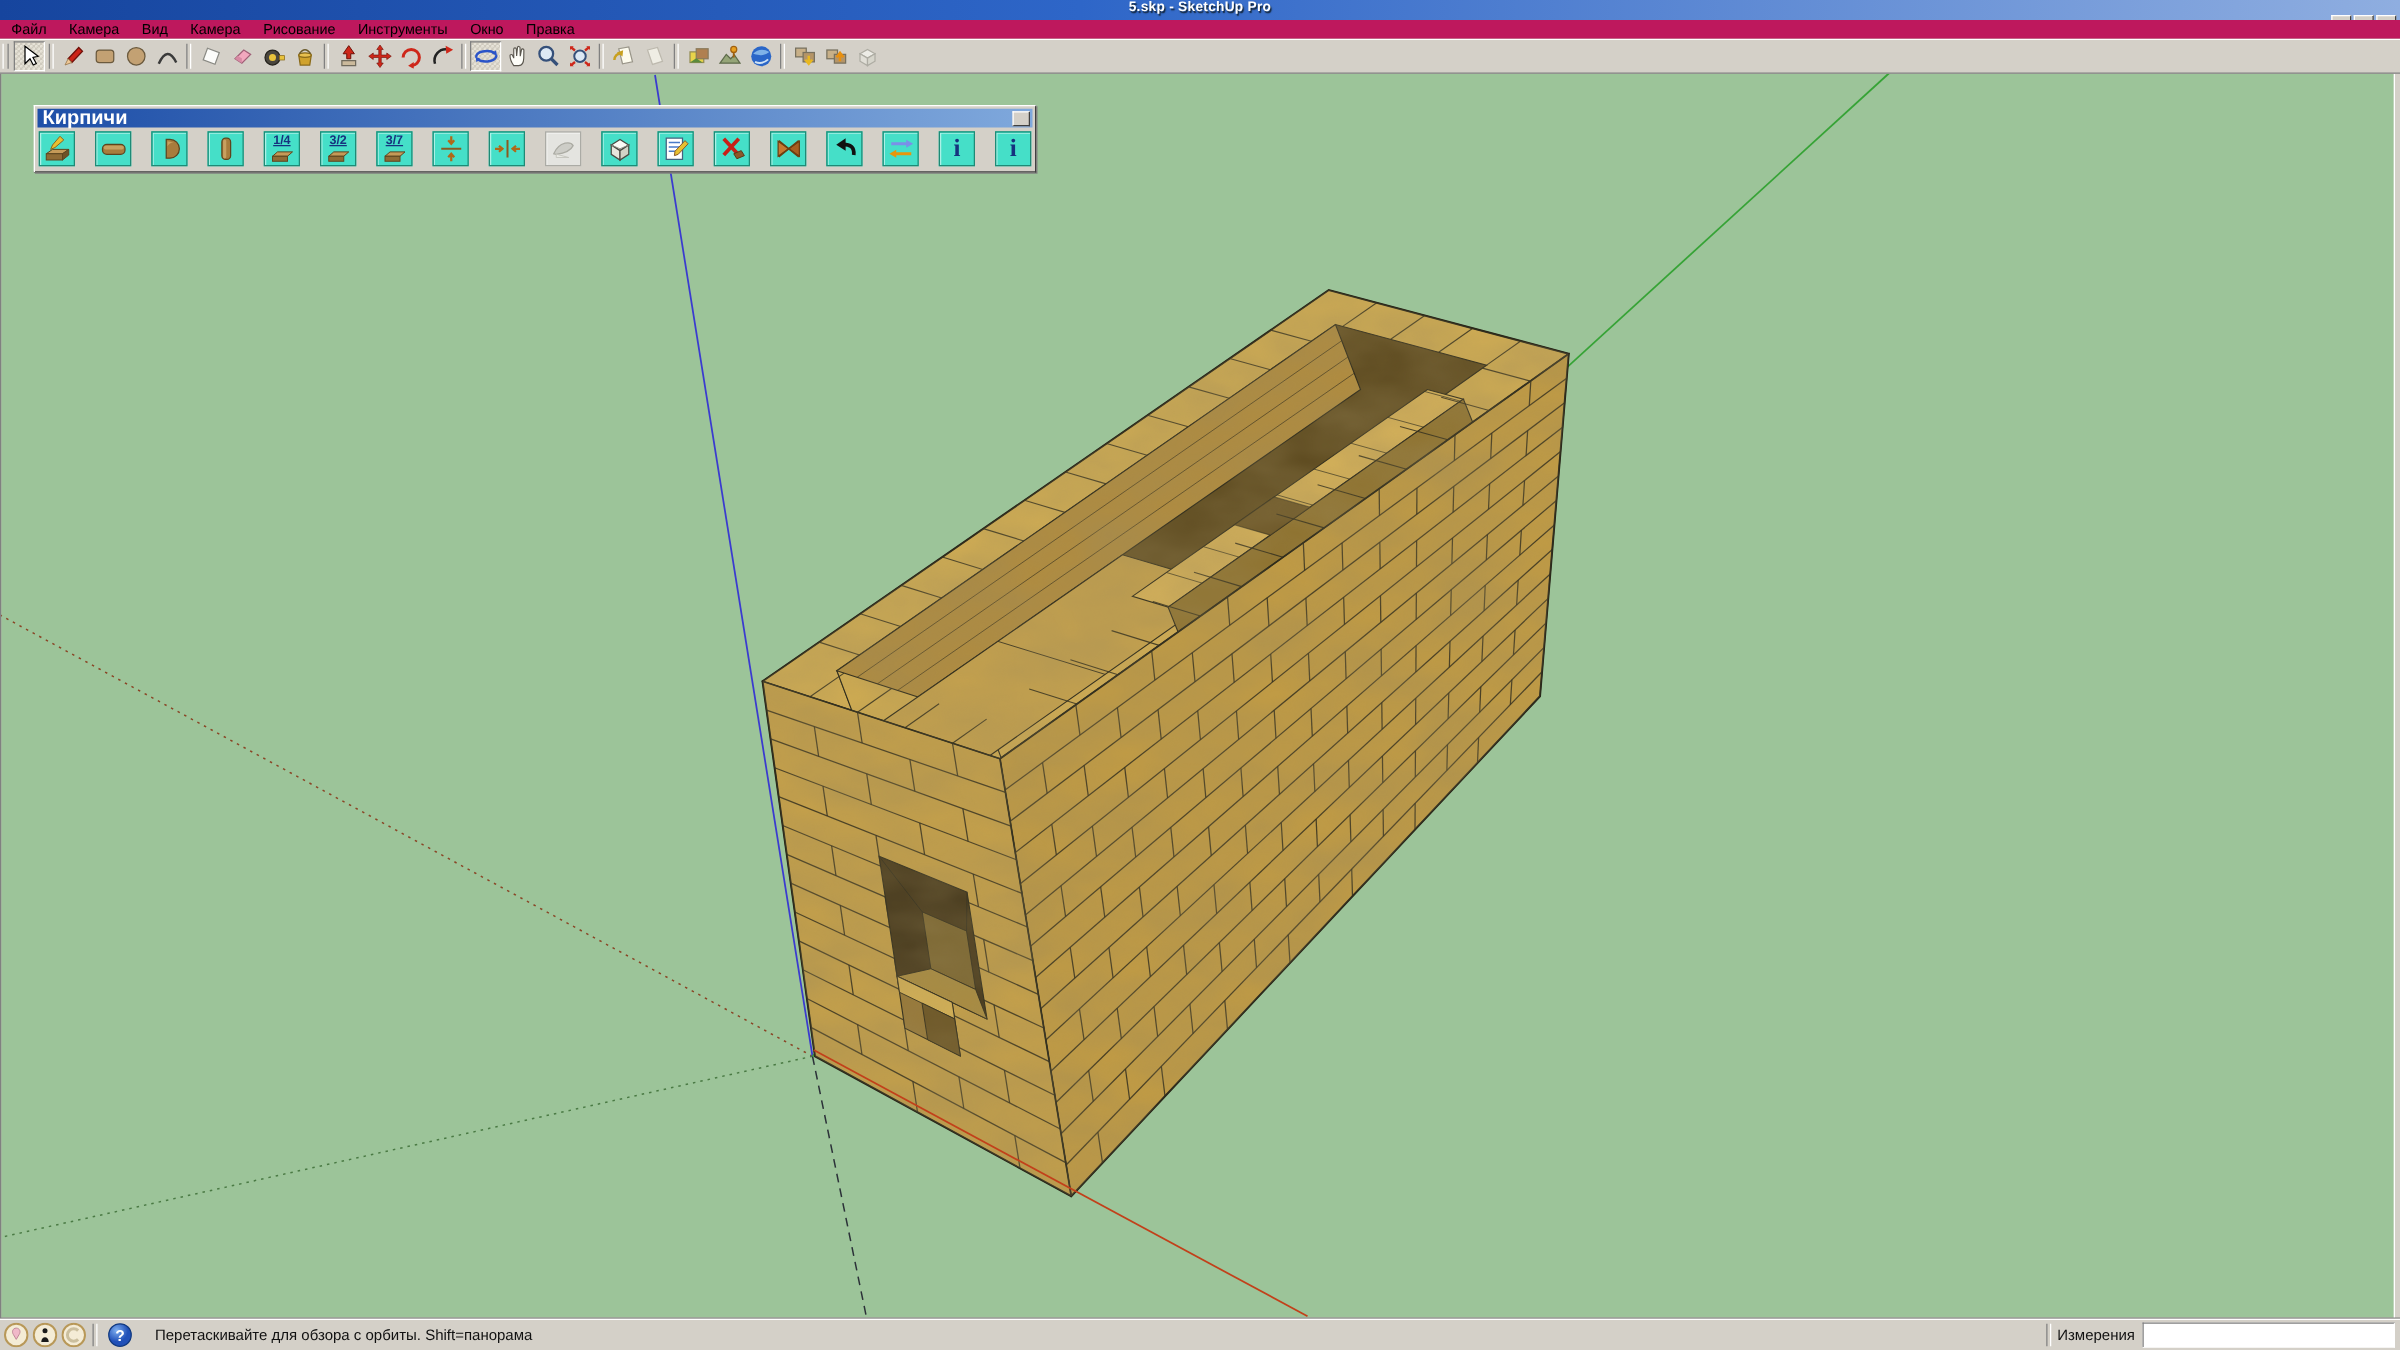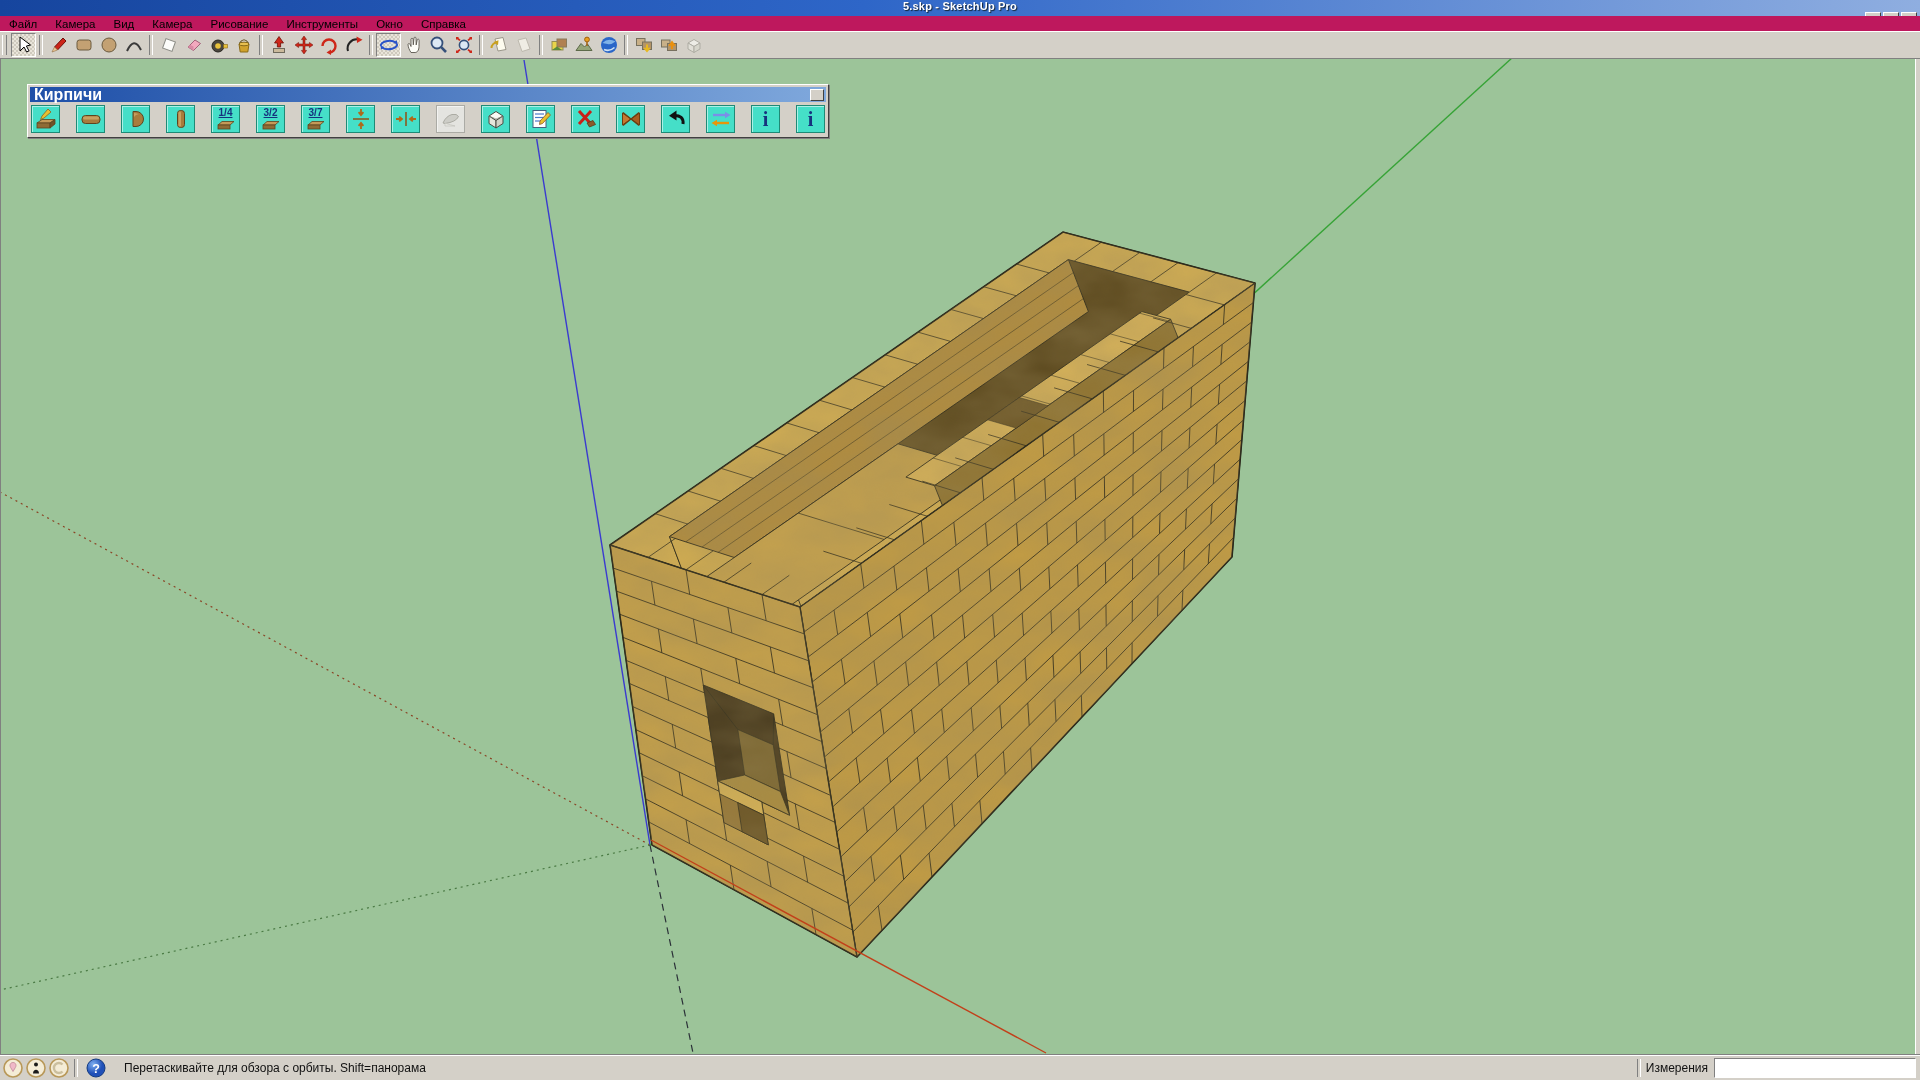--- a/index.html
+++ b/index.html
@@ -352,21 +352,21 @@
 </div>
 
 <div class="menubar">
   <span>Файл</span>
   <span>Камера</span>
   <span>Вид</span>
   <span>Камера</span>
   <span>Рисование</span>
   <span>Инструменты</span>
   <span>Окно</span>
-  <span>Справка</span>
+  <span>Правка</span>
 </div>
 
 <div class="toolbar">
   <div class="grip"></div>
 
   <button class="tbtn pressed">
     <svg width="20" height="20" viewBox="0 0 20 20">
       <path d="M6 2 L6 16 L10 12 L12.6 17 L15 15.8 L12.4 11 L16.5 10 Z" fill="#fff" stroke="#000"></path>
     </svg>
   </button>

